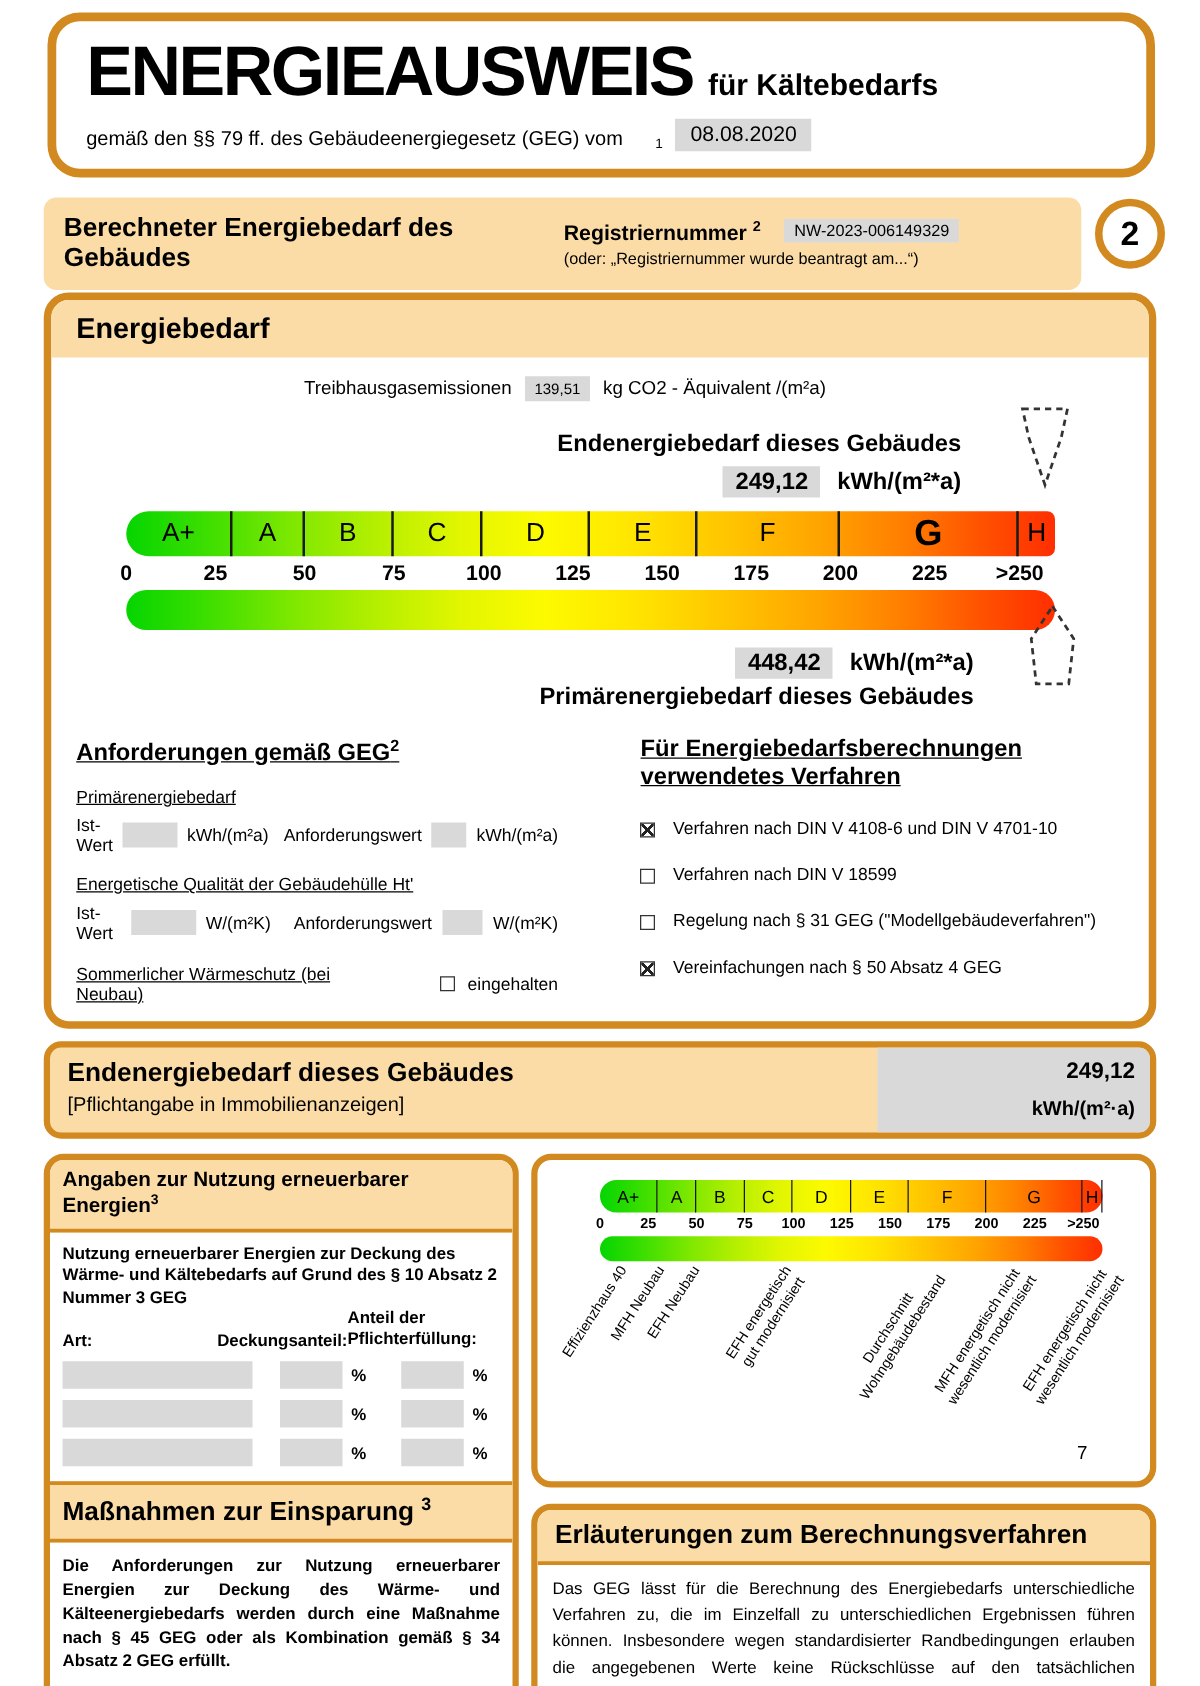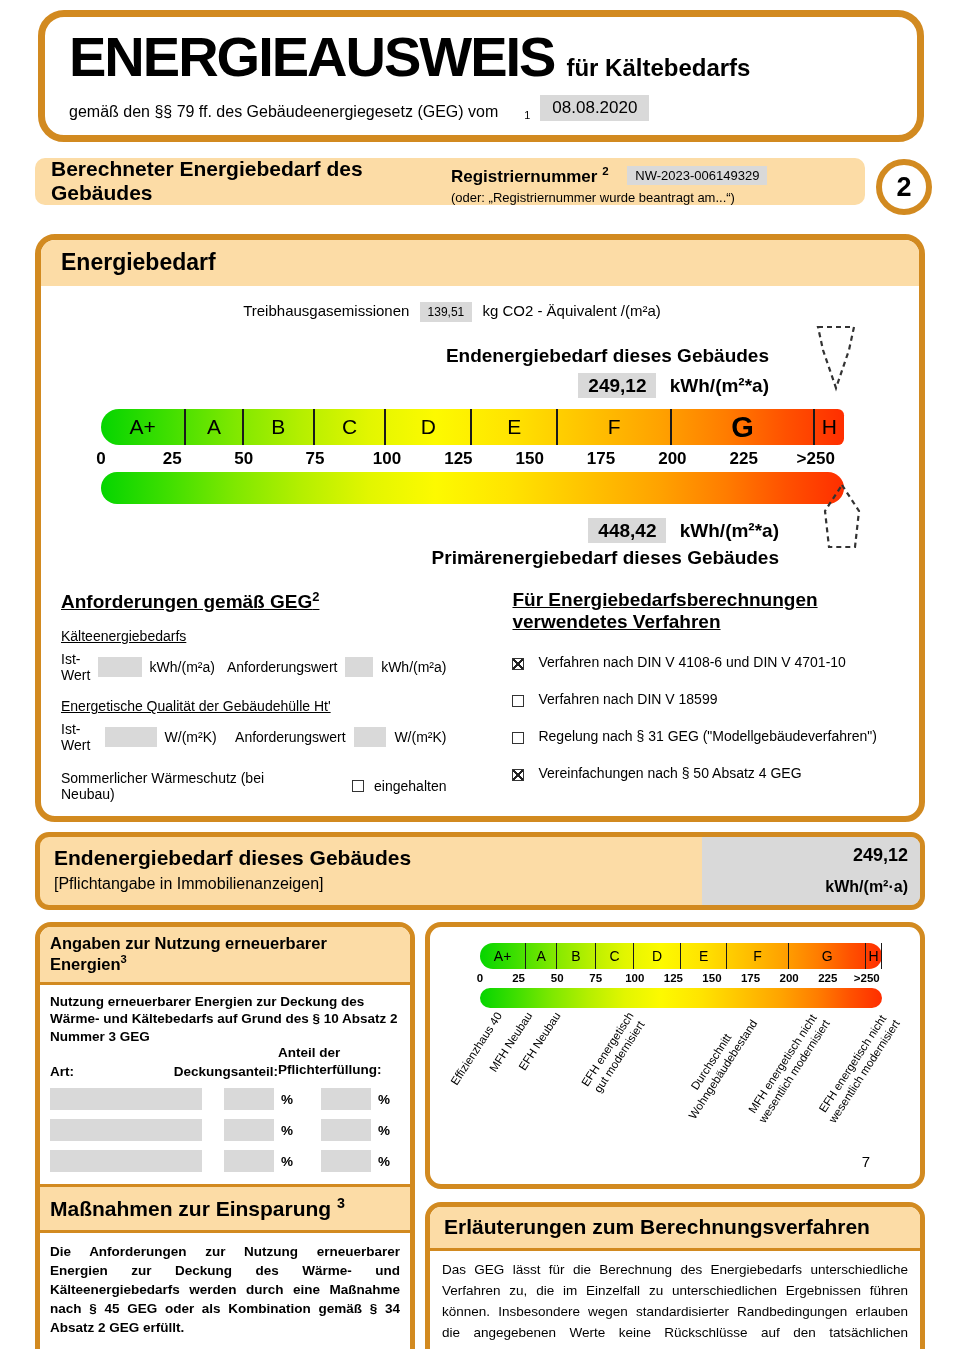--- a/index.html
+++ b/index.html
@@ -5,36 +5,36 @@
   :root{
     --ac:#d28a20;          
     --fill:#fcdca6;        
     --fld:#d9d9d9;         
     --grad:linear-gradient(to right,#05d500 0%,#3fdf00 9%,#7fe800 18%,#b5ef00 27%,#e2f600 36%,#fdfa00 45%,#ffe400 55%,#ffc400 65%,#ffa300 75%,#ff7d00 84%,#ff5200 92%,#ff2e00 100%);
   }
   *{box-sizing:border-box;margin:0;padding:0}
   body{width:960px;min-height:1349px;background:#fff;color:#000;
        font-family:"Liberation Sans",sans-serif;font-size:14px}
   sup{font-size:68%;vertical-align:super}
-  .u{}
+  .u{text-decoration:underline}
   .fld{background:var(--fld);display:inline-block}
 
   
   .hdr{margin:10px 36px 0 38px;border:7px solid var(--ac);border-radius:26px;padding:12px 20px 14px 24px}
   .hdr-line1{display:flex;align-items:baseline}
   .hdr-title{font-size:56px;font-weight:bold;letter-spacing:-2px;line-height:1}
   .hdr-sub{font-size:24px;font-weight:bold;margin-left:12px}
   .hdr-law{font-size:16px;margin-top:10px;display:flex;align-items:flex-end}
   .hdr-law sup{margin-left:26px}
   .date-box{background:var(--fld);font-size:17px;padding:3px 12px;margin-left:10px}
 
   
   .band-row{position:relative;margin:16px 35px 0;height:58px}
-  .band{position:absolute;left:0;top:0;width:830px;height:47px;background:var(--fill);
-        border-radius:10px;display:flex;align-items:flex-end;padding:0 16px}
+  .band{position:absolute;left:0;top:0;width:830px;height:74px;background:var(--fill);
+        border-radius:10px;display:flex;align-items:center;padding:0 16px}
   .band-title{font-size:21px;font-weight:bold;flex:1}
   .band-reg{width:398px}
   .reg-l1{font-size:17px;font-weight:bold}
   .reg-box{background:var(--fld);font-weight:normal;font-size:13px;padding:2px 8px;margin-left:14px;vertical-align:2px}
   .reg-l2{font-size:13px;margin-top:3px;font-weight:normal}
   .page-circle{position:absolute;right:-7px;top:1px;width:56px;height:56px;border:6px solid var(--ac);
         border-radius:50%;background:#fff;display:flex;align-items:center;justify-content:center;
         font-size:27px;font-weight:bold}
 
   
@@ -220,21 +220,21 @@
       <span class="val-box">448,42</span>
       <span>kWh/(m²*a)</span>
     </div>
     <div class="prim-label">Primärenergiebedarf dieses Gebäudes</div>
 
     <div class="cols">
       <div class="colL">
         <div class="af-title">
           <span>Anforderungen gemäß GEG</span><sup>2</sup>
         </div>
-        <div class="af-head">Kälteenergiebedarfs</div>
+        <div class="af-head">Primärenergiebedarf</div>
         <div class="af-row">
           <span class="lbl1">Ist-Wert</span>
           <span class="fld f-ist"></span>
           <span class="unit1">kWh/(m²a)</span>
           <span class="lbl2">Anforderungswert</span>
           <span class="fld f-anf"></span>
           <span>kWh/(m²a)</span>
         </div>
         <div class="af-head">Energetische Qualität der Gebäudehülle Ht'</div>
         <div class="af-row">

